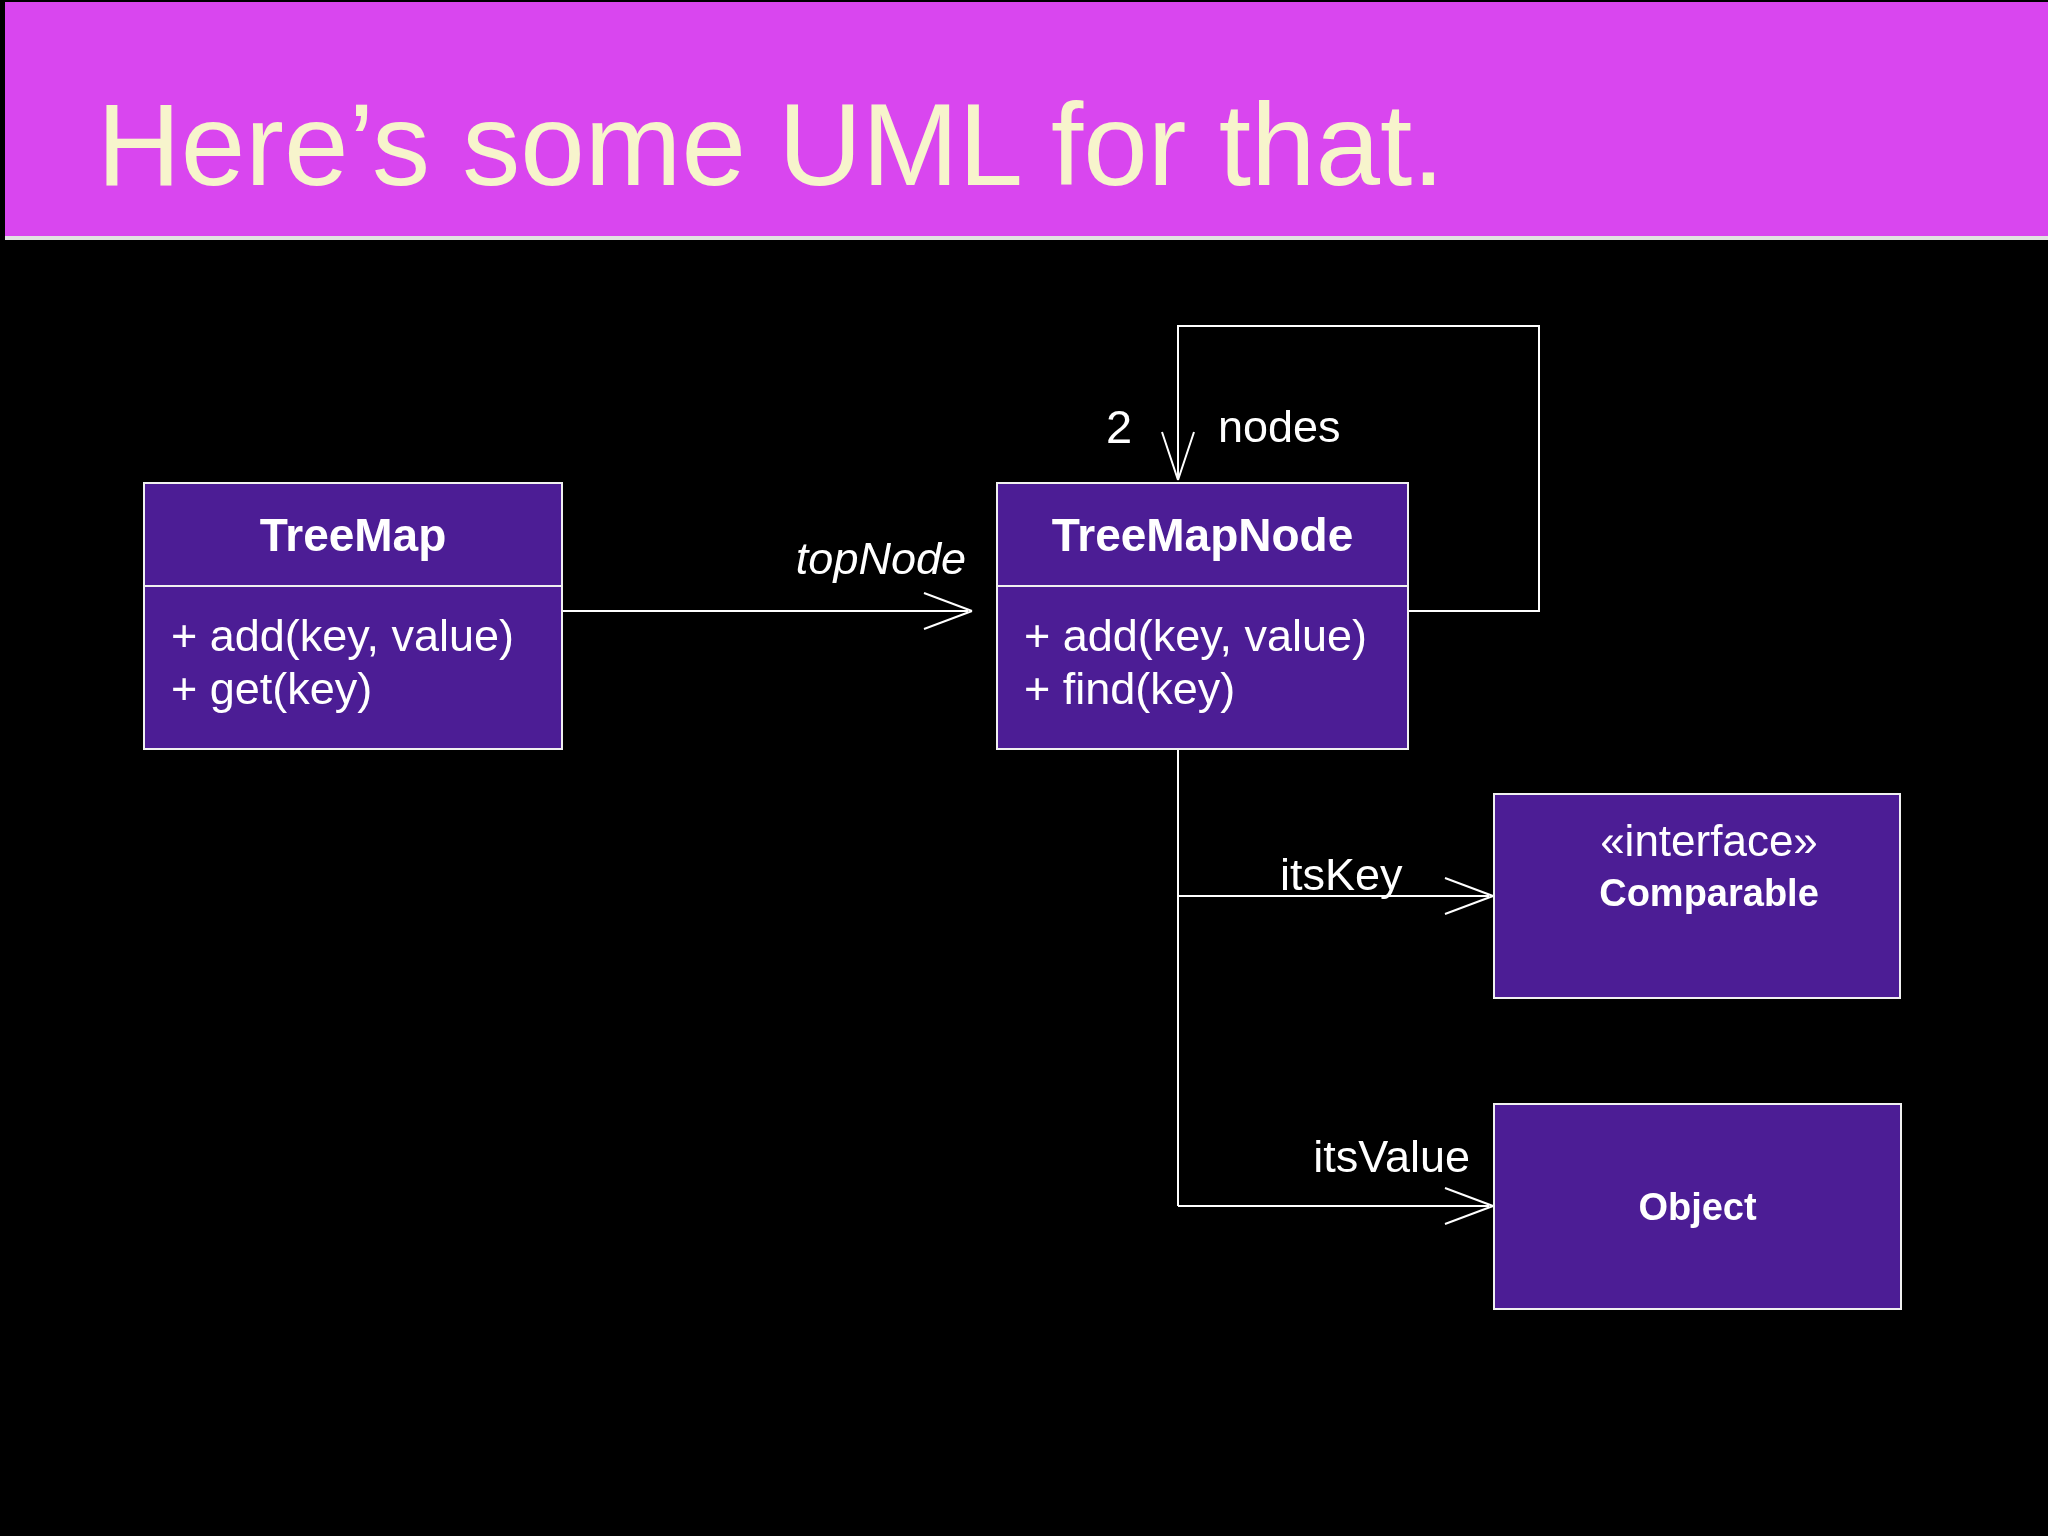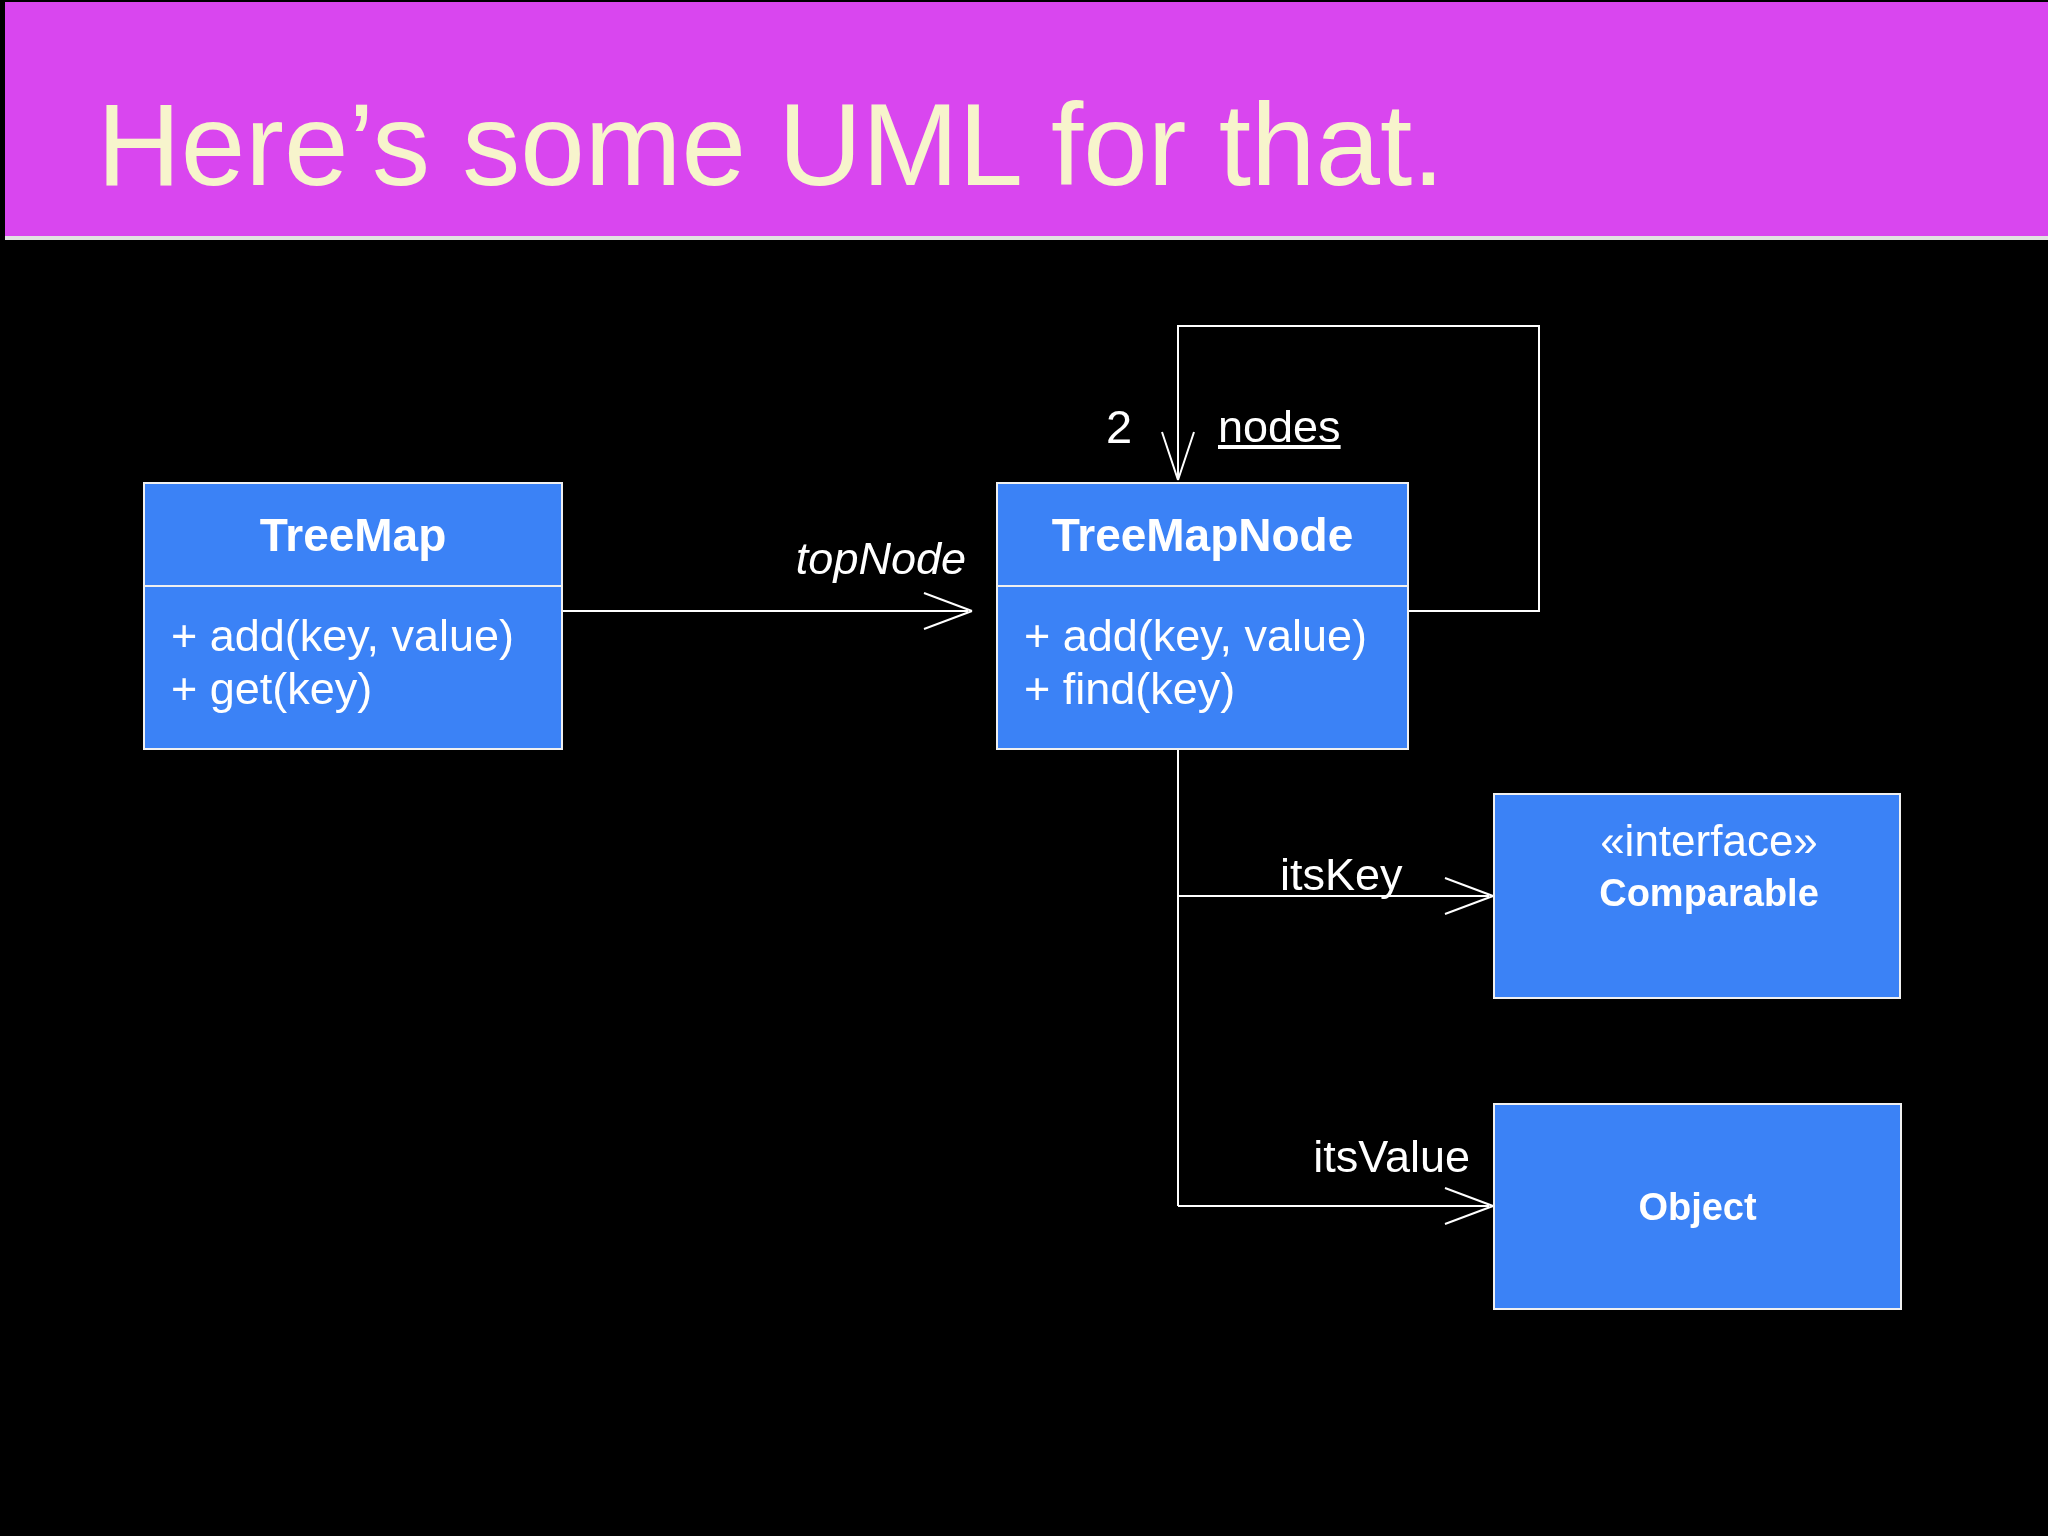--- a/index.html
+++ b/index.html
@@ -11,21 +11,21 @@
   .header{
     position:absolute;left:5px;top:2px;right:0;height:234px;
     background:#d946ef;border-bottom:4px solid #e2e2e2;
   }
   .header .title{
     position:absolute;left:92px;top:80px;
     font-size:116px;line-height:1.1;color:#f7f4cc;white-space:nowrap;
   }
   
   .uml-box{
-    position:absolute;background:#3b82f6;border:2px solid #f0f0f0;box-sizing:border-box;
+    position:absolute;background:#4c1d95;border:2px solid #f0f0f0;box-sizing:border-box;
   }
   .uml-box .name-row{
     height:103px;border-bottom:2px solid #f0f0f0;box-sizing:border-box;
     display:flex;align-items:center;justify-content:center;
     font-weight:bold;font-size:46px;
   }
   .uml-box .methods{
     padding:22px 0 0 26px;font-size:45px;line-height:53px;text-align:left;
   }
   .uml-box.simple{display:flex;flex-direction:column;align-items:center;box-sizing:border-box;}
@@ -33,21 +33,21 @@
   .uml-box.simple .name-only{font-weight:bold;font-size:38px;line-height:52px;}
   #box-comparable{padding-top:20px;}
   #box-object{justify-content:center;}
   
   svg.connectors{position:absolute;left:0;top:0;width:2048px;height:1536px;}
   svg.connectors path{stroke:#ffffff;stroke-width:2;fill:none;}
   
   .edge-label{position:absolute;font-size:45px;line-height:50px;white-space:nowrap;}
   #lbl-topnode{top:534px;left:720px;width:246px;text-align:right;font-style:italic;}
   #lbl-mult{top:402px;left:1096px;width:46px;text-align:center;font-size:47px;}
-  #lbl-nodes{top:402px;left:1218px;text-decoration:underline;}
+  #lbl-nodes{top:402px;left:1218px;}
   #lbl-itskey{top:822px;left:1280px;width:168px;margin-top:28px;}
   #lbl-itsvalue{top:1132px;left:1280px;width:190px;text-align:right;}
 </style>
 </head>
 <body>
 
 <div class="slide">
 
   <div class="header">
     <div class="title">Here’s some UML for that.</div>

